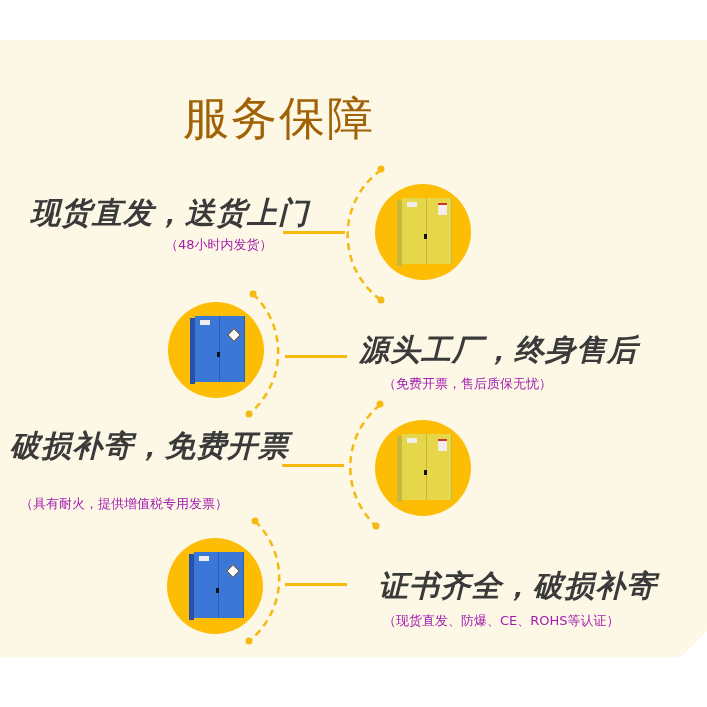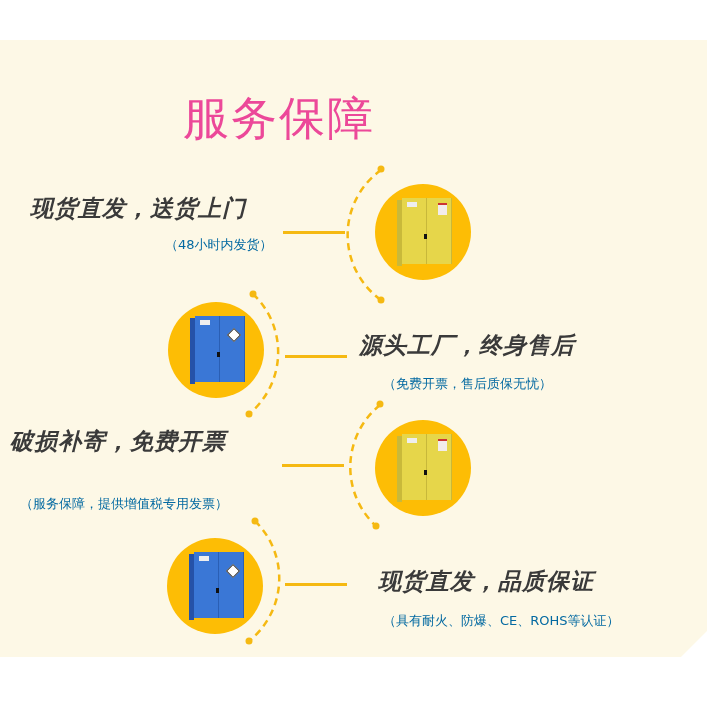--- a/index.html
+++ b/index.html
@@ -2,25 +2,25 @@
 <html><head>
 <meta charset="utf-8">
 <style>
   html, body { margin:0; padding:0; }
   body { width:707px; height:707px; background:#ffffff; position:relative; overflow:hidden;
          font-family:"DejaVu Sans", sans-serif; }
   .panel { position:absolute; left:0; top:40px; width:707px; height:617px; background:#fdf8e6; }
   .panel-cut { position:absolute; right:0; bottom:0; width:0; height:0;
                border-left:26px solid transparent; border-bottom:26px solid #ffffff; }
   .page-title { position:absolute; left:0; width:642px; top:88px; text-align:center;
-                font-size:46px; color:#ec4899; letter-spacing:2px; padding-left:-20px; }
+                font-size:46px; color:#a16207; letter-spacing:2px; padding-left:-20px; }
   .page-title span { position:relative; left:-42px; }
-  .row-title { position:absolute; font-size:23px; font-weight:bold; font-style:italic;
+  .row-title { position:absolute; font-size:30px; font-weight:bold; font-style:italic;
                color:#3a3a3a; white-space:nowrap; letter-spacing:1px; }
-  .row-sub { position:absolute; font-size:13px; color:#0369a1; white-space:nowrap; }
+  .row-sub { position:absolute; font-size:13px; color:#a21caf; white-space:nowrap; }
   .connector { position:absolute; height:3px; background:#f5b912; }
   .circle { position:absolute; width:96px; height:96px; border-radius:50%; background:#fdbd05; }
   .cabinet { position:absolute; left:22px; top:14px; width:54px; height:68px; border-radius:1px; }
   .cabinet .side { position:absolute; left:0; top:2px; width:5px; height:66px; }
   .cabinet .door { position:absolute; top:0; width:24px; height:66px; }
   .cabinet .door.l { left:5px; }
   .cabinet .door.r { left:30px; }
   .cabinet .handle { position:absolute; left:27px; top:36px; width:3px; height:5px; background:#111; }
   .cabinet .label { position:absolute; left:10px; top:4px; width:10px; height:5px; background:#eee; }
   .cabinet .warn { position:absolute; left:41px; top:5px; width:9px; height:10px; background:#f2ecec; border-top:2px solid #c33; }
@@ -70,21 +70,21 @@
       <div class="door r"></div>
     <div class="handle"></div>
       <div class="label"></div>
       <div class="diamond"></div>
   </div>
 </div>
 <div class="row-title" style="left:359px; top:330px;">源头工厂，终身售后</div>
 <div class="row-sub" style="left:383px; top:375px;">（免费开票，售后质保无忧）</div>
 
 <div class="row-title" style="left:10px; top:426px;">破损补寄，免费开票</div>
-<div class="row-sub" style="left:20px; top:495px;">（服务保障，提供增值税专用发票）</div>
+<div class="row-sub" style="left:20px; top:495px;">（具有耐火，提供增值税专用发票）</div>
 <div class="connector" style="left:282px; top:464px; width:62px;"></div>
 <svg class="arc" style="left:0; top:0;" width="707" height="707">
   <path d="M 380 405 A 80 80 0 0 0 376 526" fill="none" stroke="#f5b912" stroke-width="2.5" stroke-dasharray="7 5"></path>
   <circle cx="380" cy="404" r="3.5" fill="#f5b912"></circle>
     <circle cx="376" cy="526" r="3.5" fill="#f5b912"></circle>
 </svg>
 <div class="circle" style="left:375px; top:420px;">
   <div class="cabinet yellow">
     <div class="side"></div>
       <div class="door l"></div>
@@ -104,14 +104,14 @@
 <div class="circle" style="left:167px; top:538px;">
   <div class="cabinet blue">
     <div class="side"></div>
       <div class="door l"></div>
       <div class="door r"></div>
     <div class="handle"></div>
       <div class="label"></div>
       <div class="diamond"></div>
   </div>
 </div>
-<div class="row-title" style="left:378px; top:566px;">现货直发，品质保证</div>
-<div class="row-sub" style="left:383px; top:612px;">（具有耐火、防爆、CE、ROHS等认证）</div>
+<div class="row-title" style="left:378px; top:566px;">证书齐全，破损补寄</div>
+<div class="row-sub" style="left:383px; top:612px;">（现货直发、防爆、CE、ROHS等认证）</div>
 
 </body></html>

